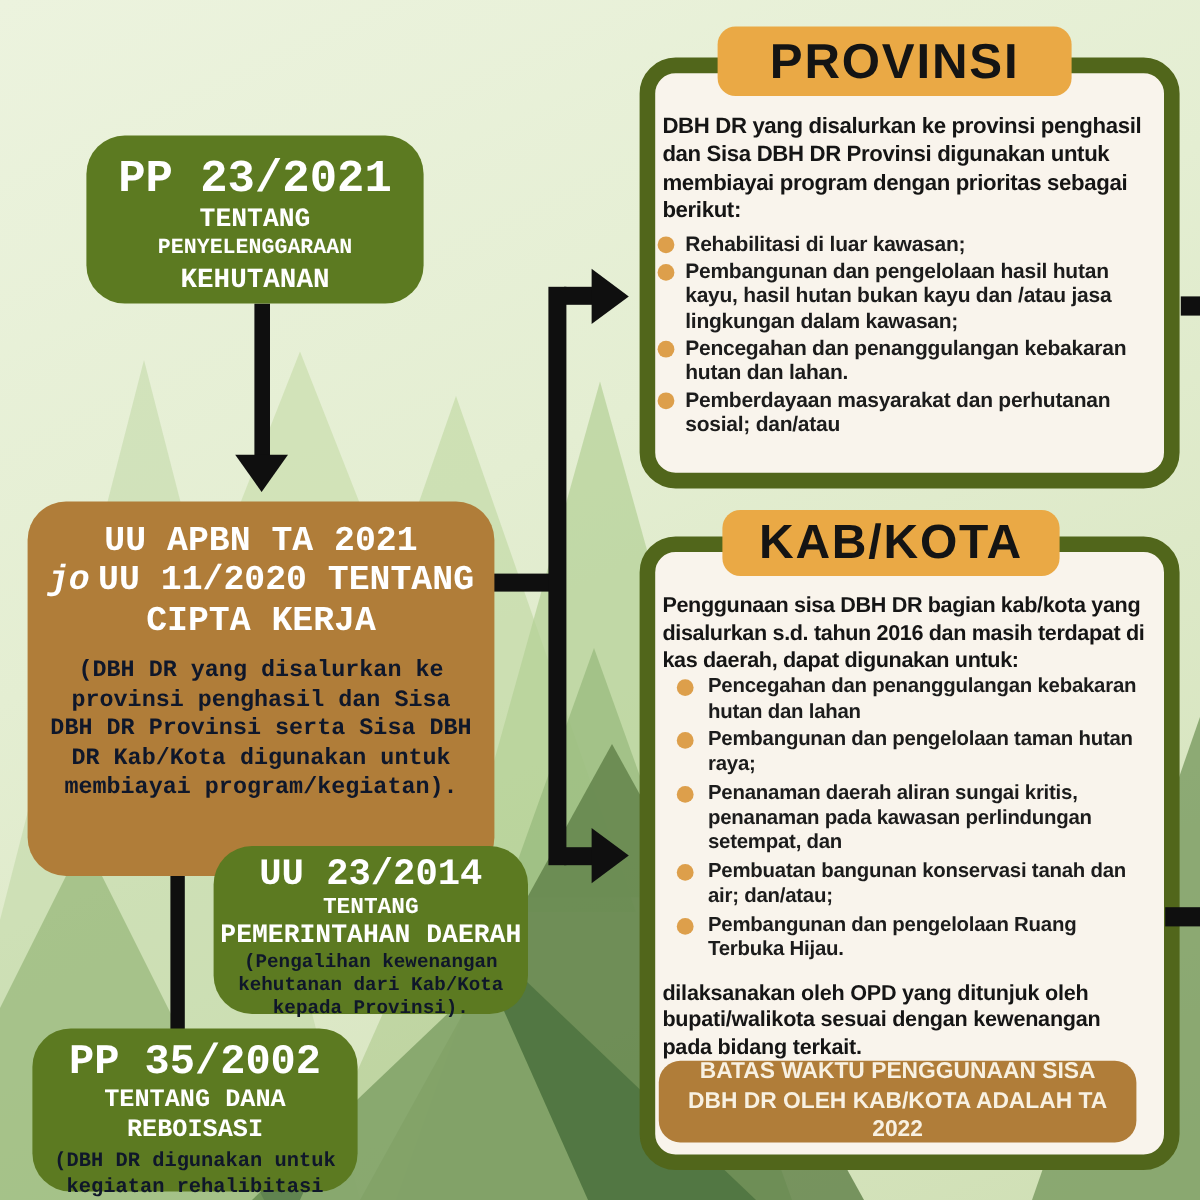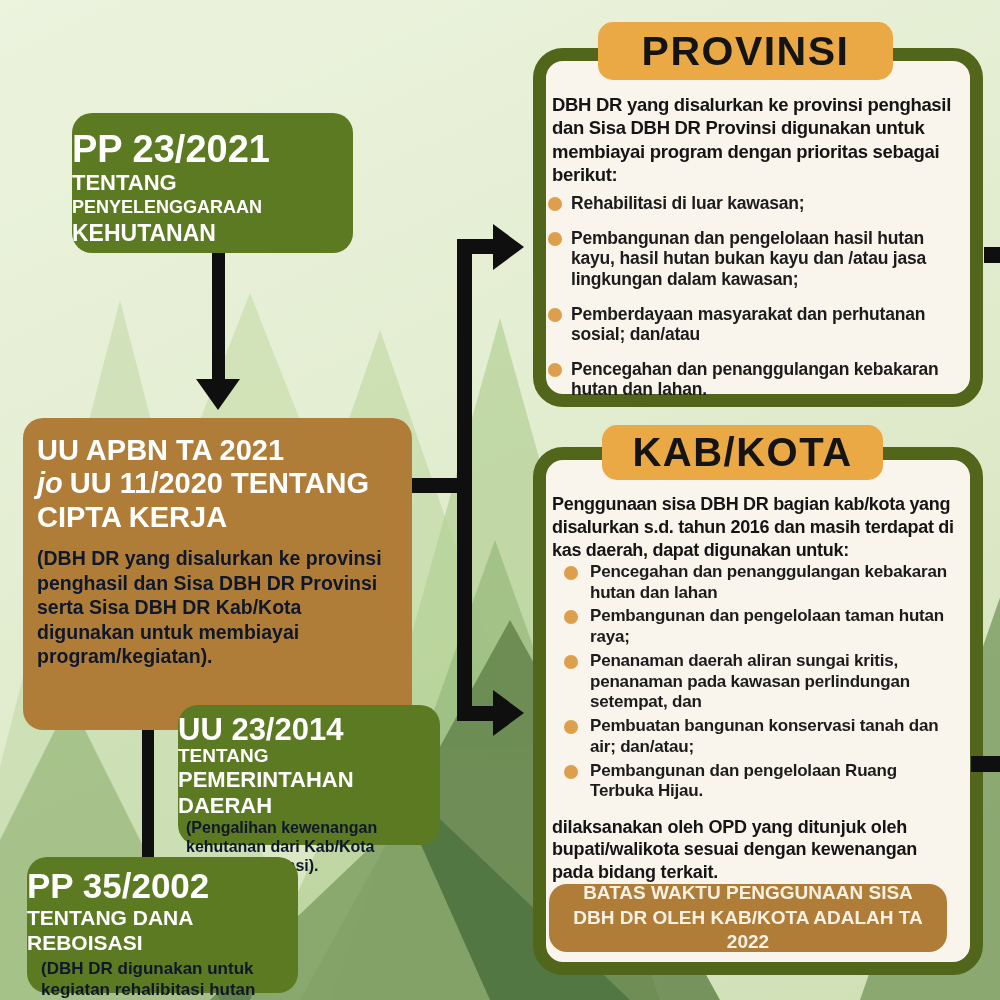--- a/index.html
+++ b/index.html
@@ -3,21 +3,21 @@
 <meta charset="utf-8">
 <style>
   html,body{margin:0;padding:0;background:#fff;}
   #stage{
     position:relative;width:1000px;height:1000px;overflow:hidden;
     font-family:"Liberation Sans",sans-serif;
     background:linear-gradient(155deg,#ecf3de 0%,#e4eed2 40%,#d9e6c2 75%,#cfdfb4 100%);
   }
   .tri{position:absolute;clip-path:polygon(50% 0,0 100%,100% 100%);pointer-events:none;}
   
-  .node{position:absolute;border-radius:20px;color:#fff;box-sizing:border-box;z-index:2;}
+  .node{position:absolute;border-radius:32px;color:#fff;text-align:center;box-sizing:border-box;z-index:2;font-family:Liberation Mono, monospace;}
   .node.green{background:#5c7a21;}
   .node.brown{background:#b07d39;}
   .node .t-big{font-weight:bold;line-height:1.08;}
   .node .t-mid{font-weight:bold;line-height:1.22;}
   .node .t-small{font-weight:bold;line-height:1.2;color:#0f172a;}
   .jo{font-style:italic;margin-right:7px;}
   
   .seg{position:absolute;background:#0f0f0f;z-index:1;}
   .ah{position:absolute;width:0;height:0;z-index:1;}
   .ah-down{border-left:22px solid transparent;border-right:22px solid transparent;border-top:31px solid #0f0f0f;}
@@ -97,36 +97,36 @@
   </div>
 
   <div class="node green" style="left:27px;top:857px;width:271px;height:136px;padding-top:10px;">
     <div class="t-big" style="font-size:35px;">PP 35/2002</div>
     <div class="t-mid" style="font-size:21px;">TENTANG DANA REBOISASI</div>
     <div class="t-small" style="font-size:17px;line-height:1.22;margin-top:3px;padding:0 14px;">(DBH DR digunakan untuk kegiatan rehalibitasi hutan dan lahan.)</div>
   </div>
 
   <div class="panel" style="left:533px;top:48px;width:450px;height:359px;">
     <div class="intro" style="left:6px;top:32px;width:402px;font-size:18.5px;line-height:1.26;letter-spacing:-0.3px;">DBH DR yang disalurkan ke provinsi penghasil dan Sisa DBH DR Provinsi digunakan untuk membiayai program dengan prioritas sebagai berikut:</div>
-    <div class="bullets" style="left:2px;top:132px;width:410px;gap:14px;justify-content:center;">
+    <div class="bullets" style="left:2px;top:132px;width:410px;gap:2px;justify-content:center;">
       <div class="bullet">
         <span class="dot"></span>
         <span class="btext" style="font-size:17.5px;line-height:1.18;margin-left:9px;letter-spacing:-0.2px;">Rehabilitasi di luar kawasan;</span>
       </div>
       <div class="bullet">
         <span class="dot"></span>
         <span class="btext" style="font-size:17.5px;line-height:1.18;margin-left:9px;letter-spacing:-0.2px;">Pembangunan dan pengelolaan hasil hutan kayu, hasil hutan bukan kayu dan /atau jasa lingkungan dalam kawasan;</span>
       </div>
       <div class="bullet">
         <span class="dot"></span>
-        <span class="btext" style="font-size:17.5px;line-height:1.18;margin-left:9px;letter-spacing:-0.2px;">Pemberdayaan masyarakat dan perhutanan sosial; dan/atau</span>
+        <span class="btext" style="font-size:17.5px;line-height:1.18;margin-left:9px;letter-spacing:-0.2px;">Pencegahan dan penanggulangan kebakaran hutan dan lahan.</span>
       </div>
       <div class="bullet">
         <span class="dot"></span>
-        <span class="btext" style="font-size:17.5px;line-height:1.18;margin-left:9px;letter-spacing:-0.2px;">Pencegahan dan penanggulangan kebakaran hutan dan lahan.</span>
+        <span class="btext" style="font-size:17.5px;line-height:1.18;margin-left:9px;letter-spacing:-0.2px;">Pemberdayaan masyarakat dan perhutanan sosial; dan/atau</span>
       </div>
     </div>
   </div>
   <div class="badge" style="left:598px;top:22px;width:295px;height:58px;font-size:41px;">
       <span>PROVINSI</span>
     </div>
 
   <div class="panel" style="left:533px;top:447px;width:450px;height:528px;">
     <div class="intro" style="left:6px;top:33px;width:404px;font-size:18px;line-height:1.28;letter-spacing:-0.3px;">Penggunaan sisa DBH DR bagian kab/kota yang disalurkan s.d. tahun 2016 dan masih terdapat di kas daerah, dapat digunakan untuk:</div>
     <div class="bullets" style="left:18px;top:102px;width:392px;gap:3px;">

